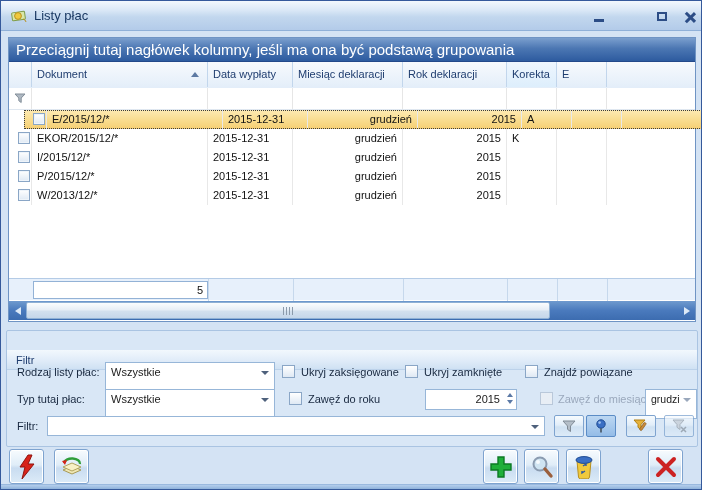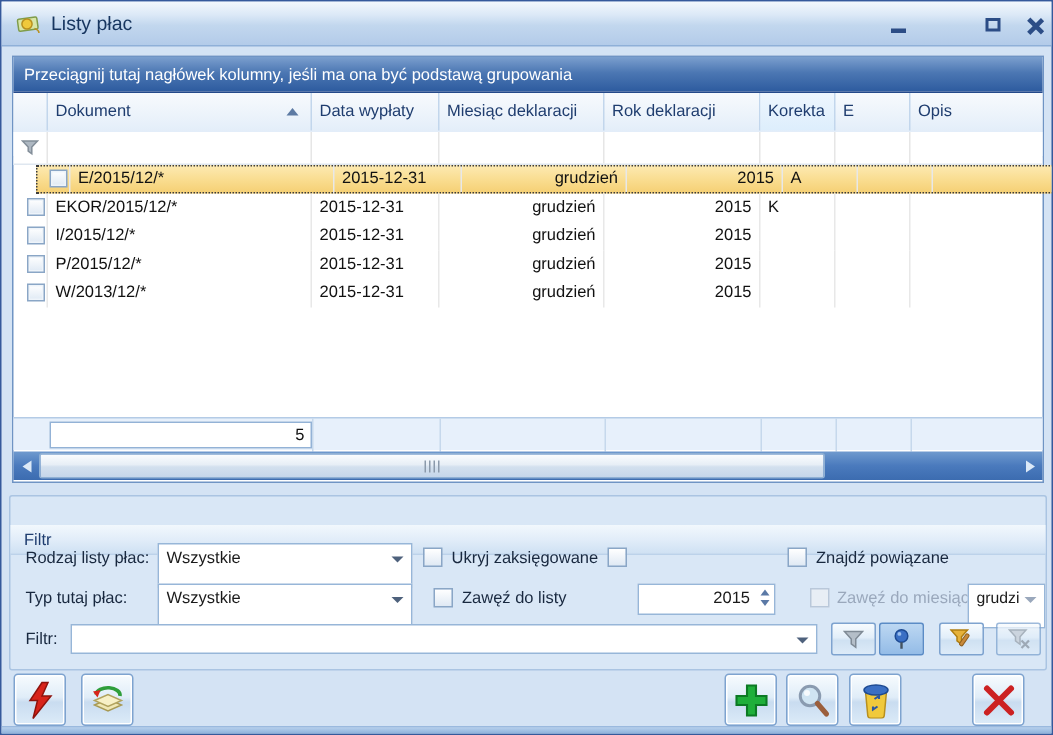--- a/index.html
+++ b/index.html
@@ -18,21 +18,21 @@
   .glyph-min{width:10px;height:3px;background:#2c4d86;margin-top:7px;}
   .glyph-max{width:10px;height:9px;border:2px solid #2c4d86;}
   .glyph-close{position:relative;width:12px;height:12px;}
   .glyph-close:before,.glyph-close:after{content:"";position:absolute;left:5px;top:0;width:2.5px;height:13px;background:#2c4d86;}
   .glyph-close:before{transform:rotate(45deg);} .glyph-close:after{transform:rotate(-45deg);}
 
   
   .grid-panel{position:absolute;left:7px;top:36px;width:688px;height:285px;background:#ffffff;border:1px solid #6f94c4;}
   .groupbar{position:absolute;left:0;top:0;width:686px;height:24px;
     background:linear-gradient(180deg,#7b9fce 0%,#4c77b3 45%,#2d5b9f 100%);
-    color:#ffffff;font-size:11px;line-height:24px;padding-left:7px;border-bottom:1px solid #24498a;}
+    color:#ffffff;font-size:15px;line-height:24px;padding-left:7px;border-bottom:1px solid #24498a;}
   .ghead{position:absolute;left:0;top:24px;width:686px;height:43px;
     background:linear-gradient(180deg,#f7fafd 0%,#e7f0fa 50%,#d5e4f5 100%);border-bottom:1px solid #9db9dc;}
   .hcell{position:absolute;top:0;height:25px;font-size:11px;color:#1f3d6f;line-height:25px;padding-left:5px;
     border-right:1px solid #c2d6ec;overflow:hidden;white-space:nowrap;cursor:pointer;}
   .hcell.hl{background:linear-gradient(180deg,#eef6fe,#ddeefc);}
   .sort-asc{position:absolute;right:8px;top:10px;width:0;height:0;
     border-left:4px solid transparent;border-right:4px solid transparent;border-bottom:5px solid #5d7aa3;}
 
   .c0{left:0;width:23px;} .c1{left:23px;width:176px;} .c2{left:199px;width:85px;}
   .c3{left:284px;width:110px;} .c4{left:394px;width:104px;} .c5{left:498px;width:50px;}
@@ -131,21 +131,20 @@
       <div class="hcell c0"></div>
       <div class="hcell c1">
         <span>Dokument</span>
         <span class="sort-asc"></span>
       </div>
       <div class="hcell c3"><span>Miesiąc deklaracji</span></div>
       <div class="hcell c2"><span>Data wypłaty</span></div>
       <div class="hcell c4"><span>Rok deklaracji</span></div>
       <div class="hcell c5 hl"><span>Korekta</span></div>
       <div class="hcell c6"><span>E</span></div>
-      <div class="hcell c7"><span>Opis</span></div>
     </div>
 
     <div class="filterrow">
       <div class="fcell c0">
         <svg class="funnel-sm" width="12" height="11" viewBox="0 0 12 11">
           <path d="M1 1 h10 l-3.8 4 v4.5 l-2.4 -1.8 v-2.7 z" fill="#aeb8c2" stroke="#838e99" stroke-width="1"></path>
         </svg>
       </div>
       <div class="fcell c1"></div>
       <div class="fcell c2"></div>
@@ -240,30 +239,31 @@
     <div class="fp-head">Filtr</div>
 
     <span class="fp-label" style="left:10px;top:31px">Rodzaj listy płac:</span>
     <div class="combo" style="left:98px;top:31px;width:170px">
       <span class="val">Wszystkie</span>
       <span class="arr"></span>
     </div>
     <span class="chk" style="left:275px;top:34px"></span>
     <span class="fp-label" style="left:294px;top:31px">Ukryj zaksięgowane</span>
     <span class="chk" style="left:398px;top:34px"></span>
+    <span class="fp-label" style="left:417px;top:31px">Ukryj zamknięte</span>
     <span class="chk" style="left:518px;top:34px"></span>
     <span class="fp-label" style="left:537px;top:31px">Znajdź powiązane</span>
 
     <span class="fp-label" style="left:10px;top:58px">Typ tutaj płac:</span>
     <div class="combo" style="left:98px;top:58px;width:170px">
       <span class="val">Wszystkie</span>
       <span class="arr"></span>
     </div>
     <span class="chk" style="left:282px;top:61px"></span>
-    <span class="fp-label" style="left:301px;top:58px">Zawęź do listy</span>
+    <span class="fp-label" style="left:301px;top:58px">Zawęź do roku</span>
     <div class="spin" style="left:418px;top:58px;width:92px">
       <span class="val">2015</span>
       <span class="arrows">
           <span class="up"></span>
           <span class="dn"></span>
         </span>
     </div>
     <span class="chk dis" style="left:533px;top:61px"></span>
     <span class="fp-label dis" style="left:551px;top:58px">Zawęź do miesiąca</span>
     <div class="combo" style="left:638px;top:58px;width:52px">

